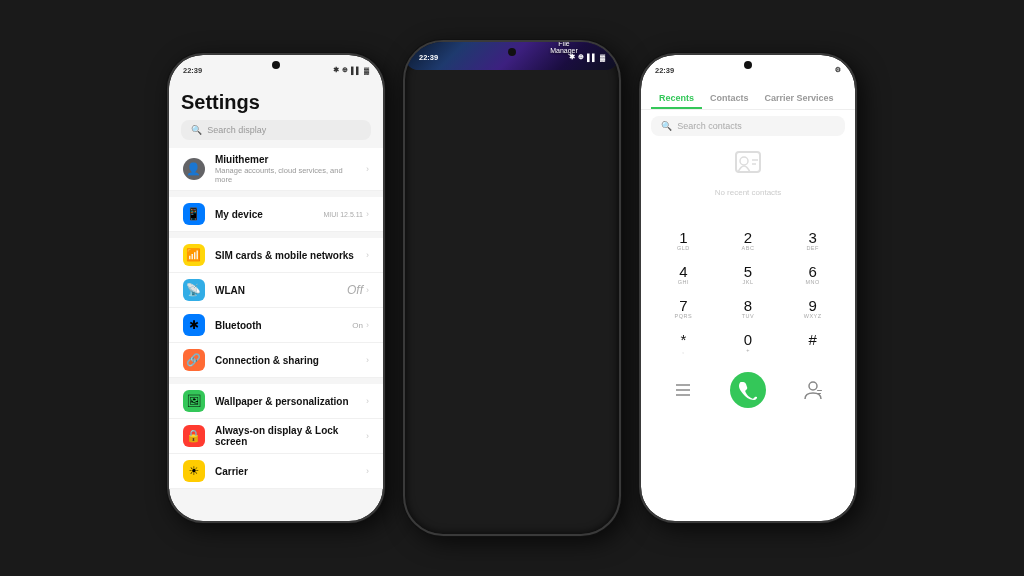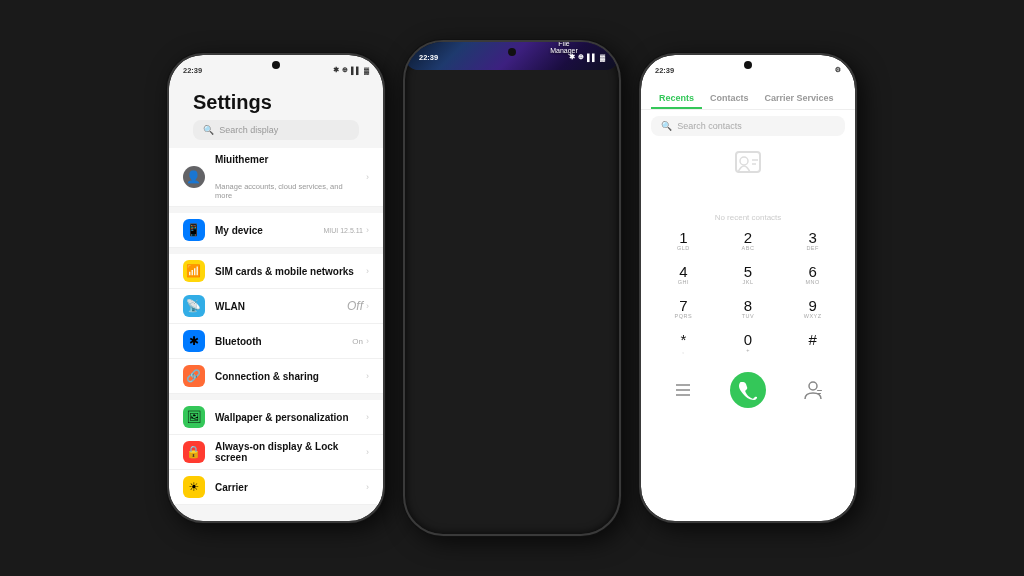--- a/index.html
+++ b/index.html
@@ -83,21 +83,21 @@
 
     
     .settings-screen {
       background: #f5f5f5;
       display: flex;
       flex-direction: column;
     }
 
     .settings-header {
       background: #f5f5f5;
-      padding: 8px 24px 4px;
+      padding: 8px 12px 4px;
     }
 
     .settings-title {
       font-size: 20px;
       font-weight: 700;
       color: #111;
       margin-bottom: 6px;
     }
 
     .search-bar {
@@ -146,21 +146,21 @@
 
     .settings-item-label {
       font-size: 10px;
       font-weight: 600;
       color: #111;
     }
 
     .settings-item-sub {
       font-size: 7.5px;
       color: #999;
-      margin-top: 17px;
+      margin-top: 1px;
     }
 
     .settings-item-right {
       display: flex;
       align-items: center;
       gap: 3px;
       font-size: 8px;
       color: #999;
     }
 
@@ -254,21 +254,21 @@
       gap: 5px;
       font-size: 9px;
       color: #aaa;
     }
 
     .no-contacts-area {
       flex: 1;
       display: flex;
       flex-direction: column;
       align-items: center;
-      justify-content: space-between;
+      justify-content: flex-start;
       gap: 4px;
       min-height: 60px;
       max-height: 80px;
     }
 
     .no-contacts-icon {
       font-size: 24px;
       color: #e0e0e0;
     }
 

